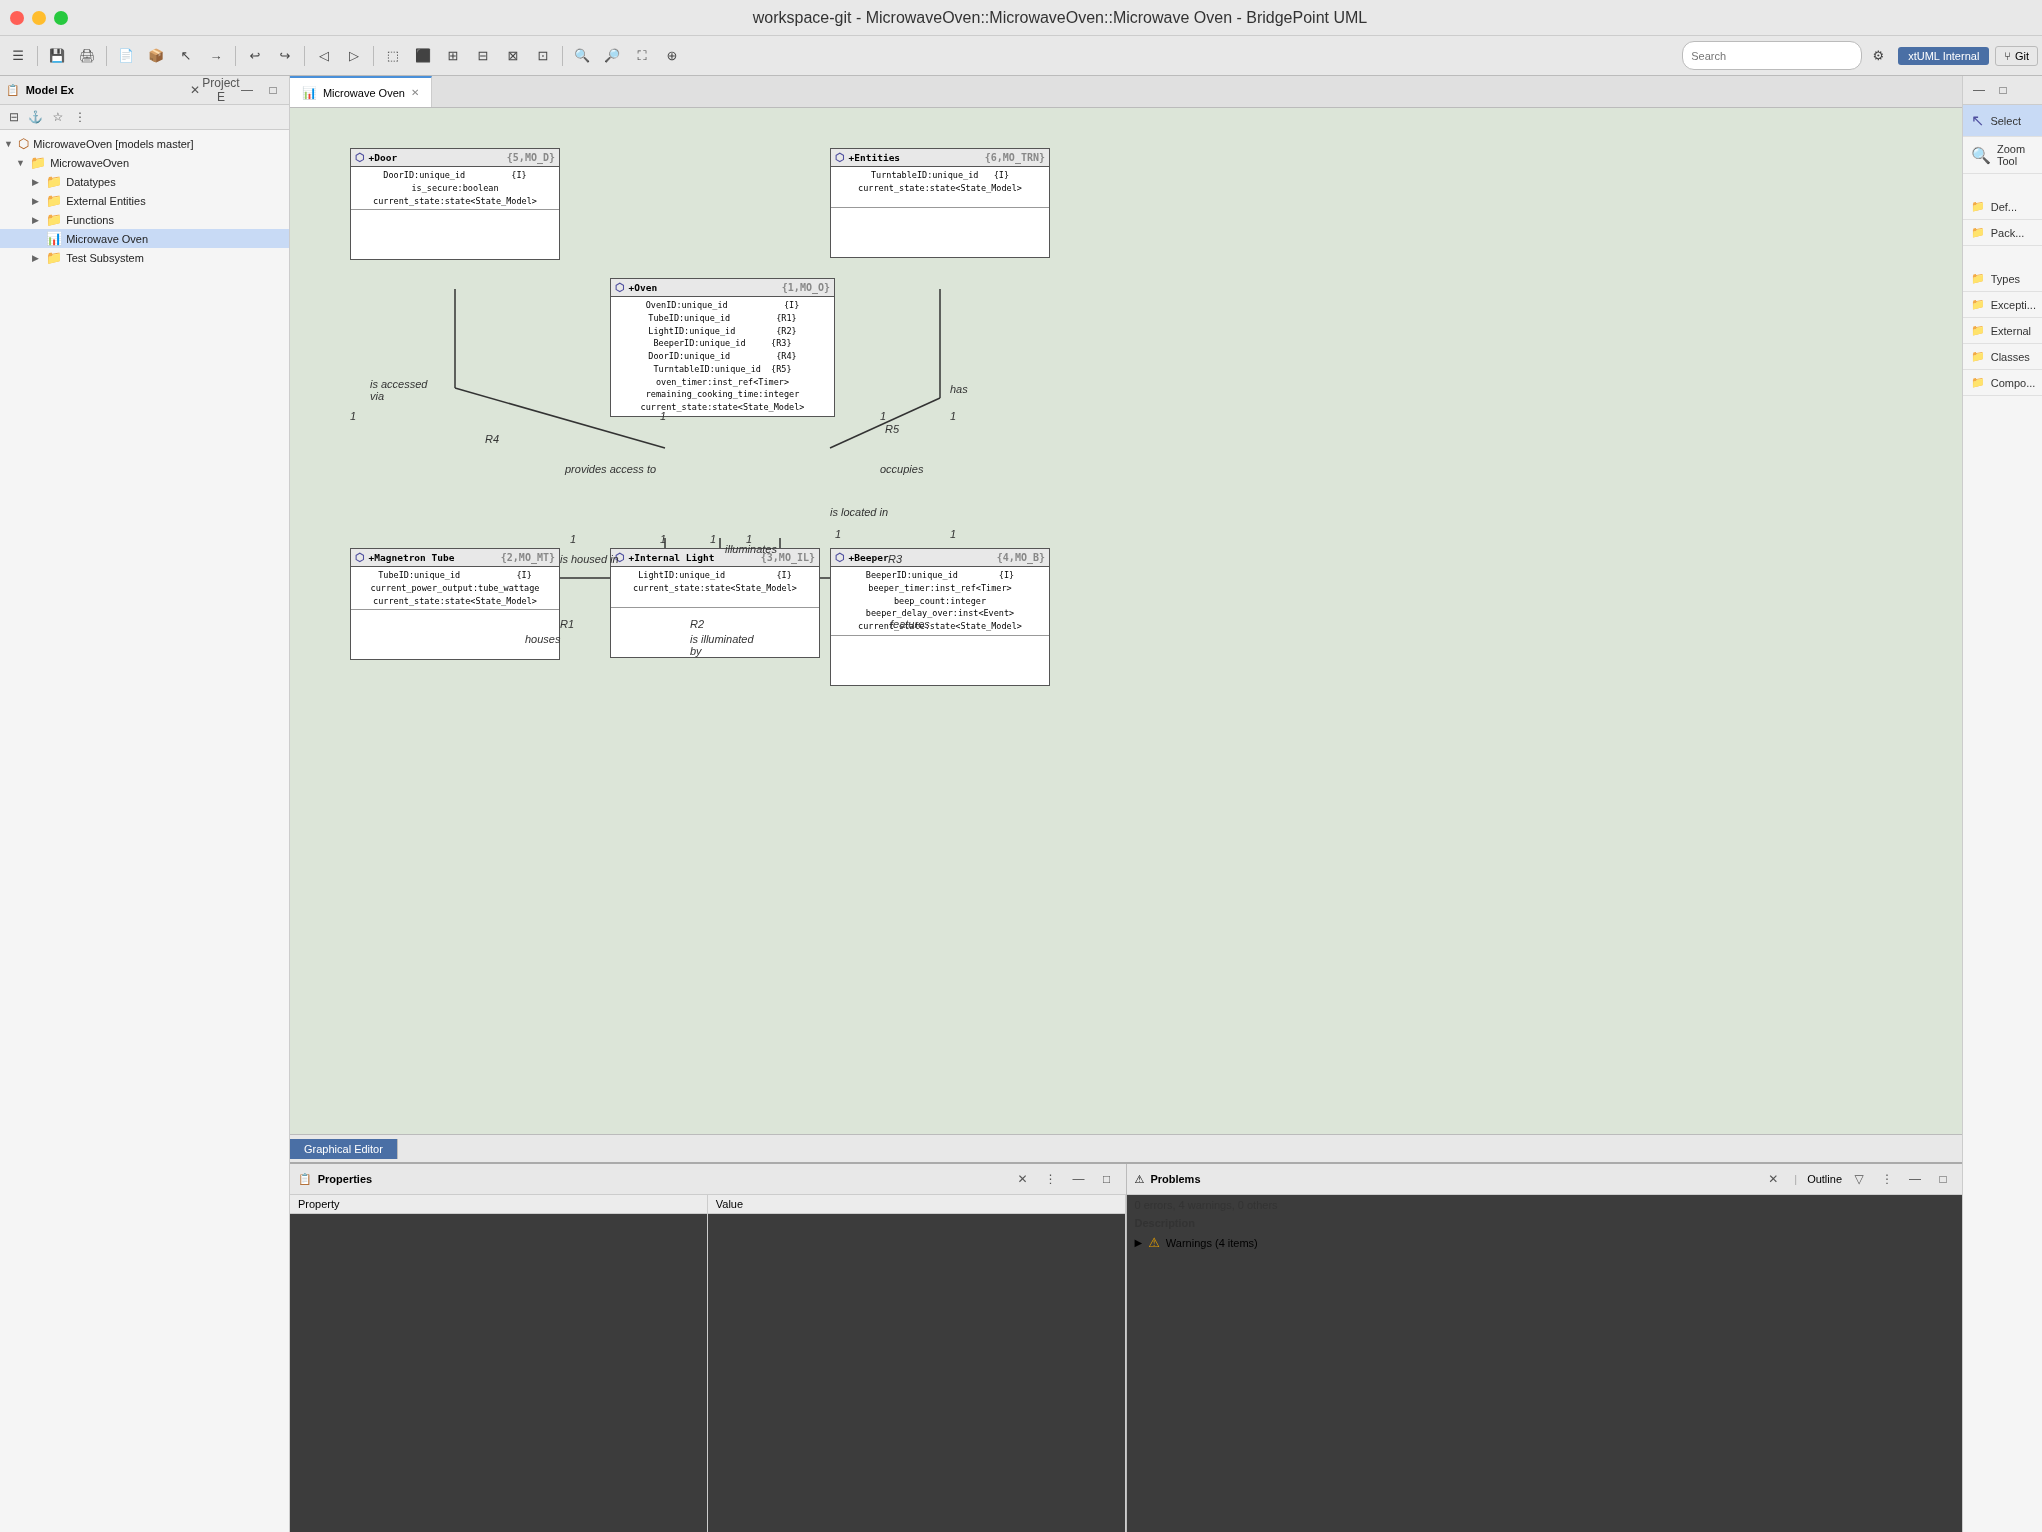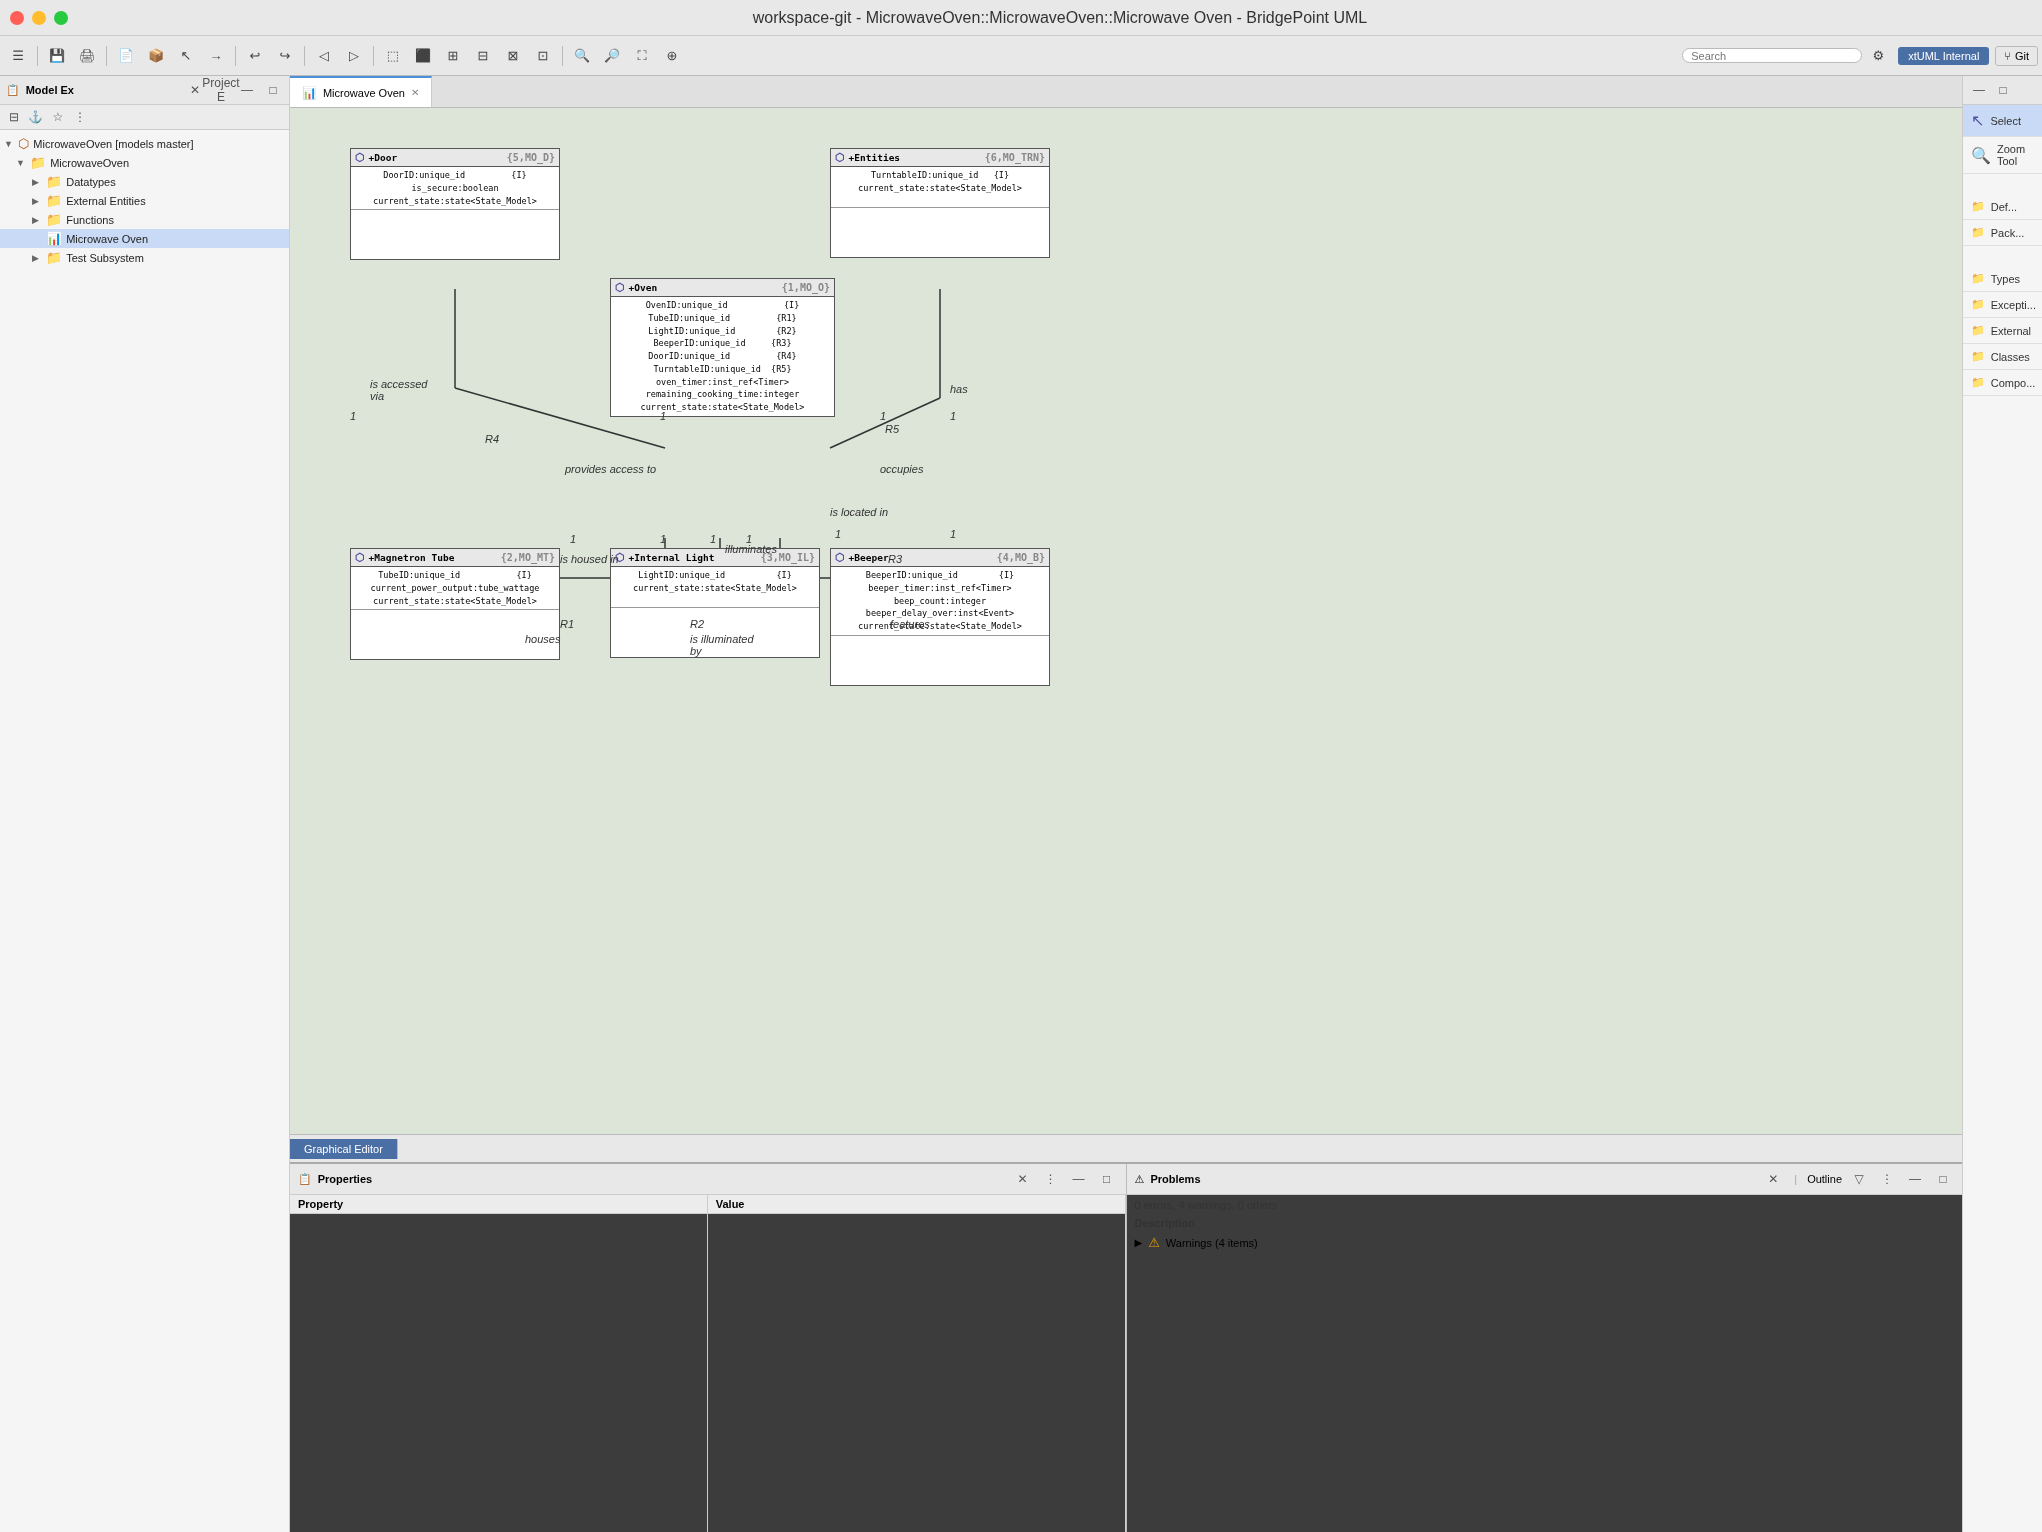--- a/index.html
+++ b/index.html
@@ -33,21 +33,21 @@
     }
     .toolbar-btn {
       width: 28px; height: 28px;
       display: flex; align-items: center; justify-content: center;
       background: transparent; border: none; cursor: pointer;
       border-radius: 3px; font-size: 13px; color: #444;
     }
     .toolbar-separator { width: 1px; height: 20px; background: #bbb; margin: 0 3px; }
     .toolbar-search {
       margin-left: auto;
-      width: 180px; height: 15px;
+      width: 180px; height: 29px;
       border: 1px solid #bbb; border-radius: 12px;
       padding: 0 8px; background: white; font-size: 11px;
     }
     .perspective-btn {
       background: #4a6fa5; color: white;
       border: none; border-radius: 3px; padding: 3px 10px;
       font-size: 11px; cursor: pointer; margin-left: 4px;
     }
     .git-btn {
       background: transparent; border: 1px solid #bbb;
@@ -183,21 +183,21 @@
       flex: 1;
       display: flex; flex-direction: column;
     }
     .bottom-panel-header {
       display: flex; align-items: center;
       padding: 4px 8px; background: #e8e8e8;
       border-bottom: 1px solid #ccc; gap: 6px;
     }
     .bottom-panel-title { font-size: 11px; font-weight: bold; flex: 1; }
     .props-col { flex: 1; border-right: 1px solid #ccc; }
-    .props-col-header { padding: 3px 8px; background: #ececec; border-bottom: 1px solid #ccc; font-weight: bold; font-size: 11px; }
+    .props-col-header { padding: 3px 8px; background: #ececec; border-bottom: 1px solid #ccc; font-weight: normal; font-size: 11px; }
 
     
     .right-panel {
       width: 80px;
       background: #f5f5f5;
       border-left: 1px solid #ccc;
       display: flex;
       flex-direction: column;
     }
     .right-panel-header {

